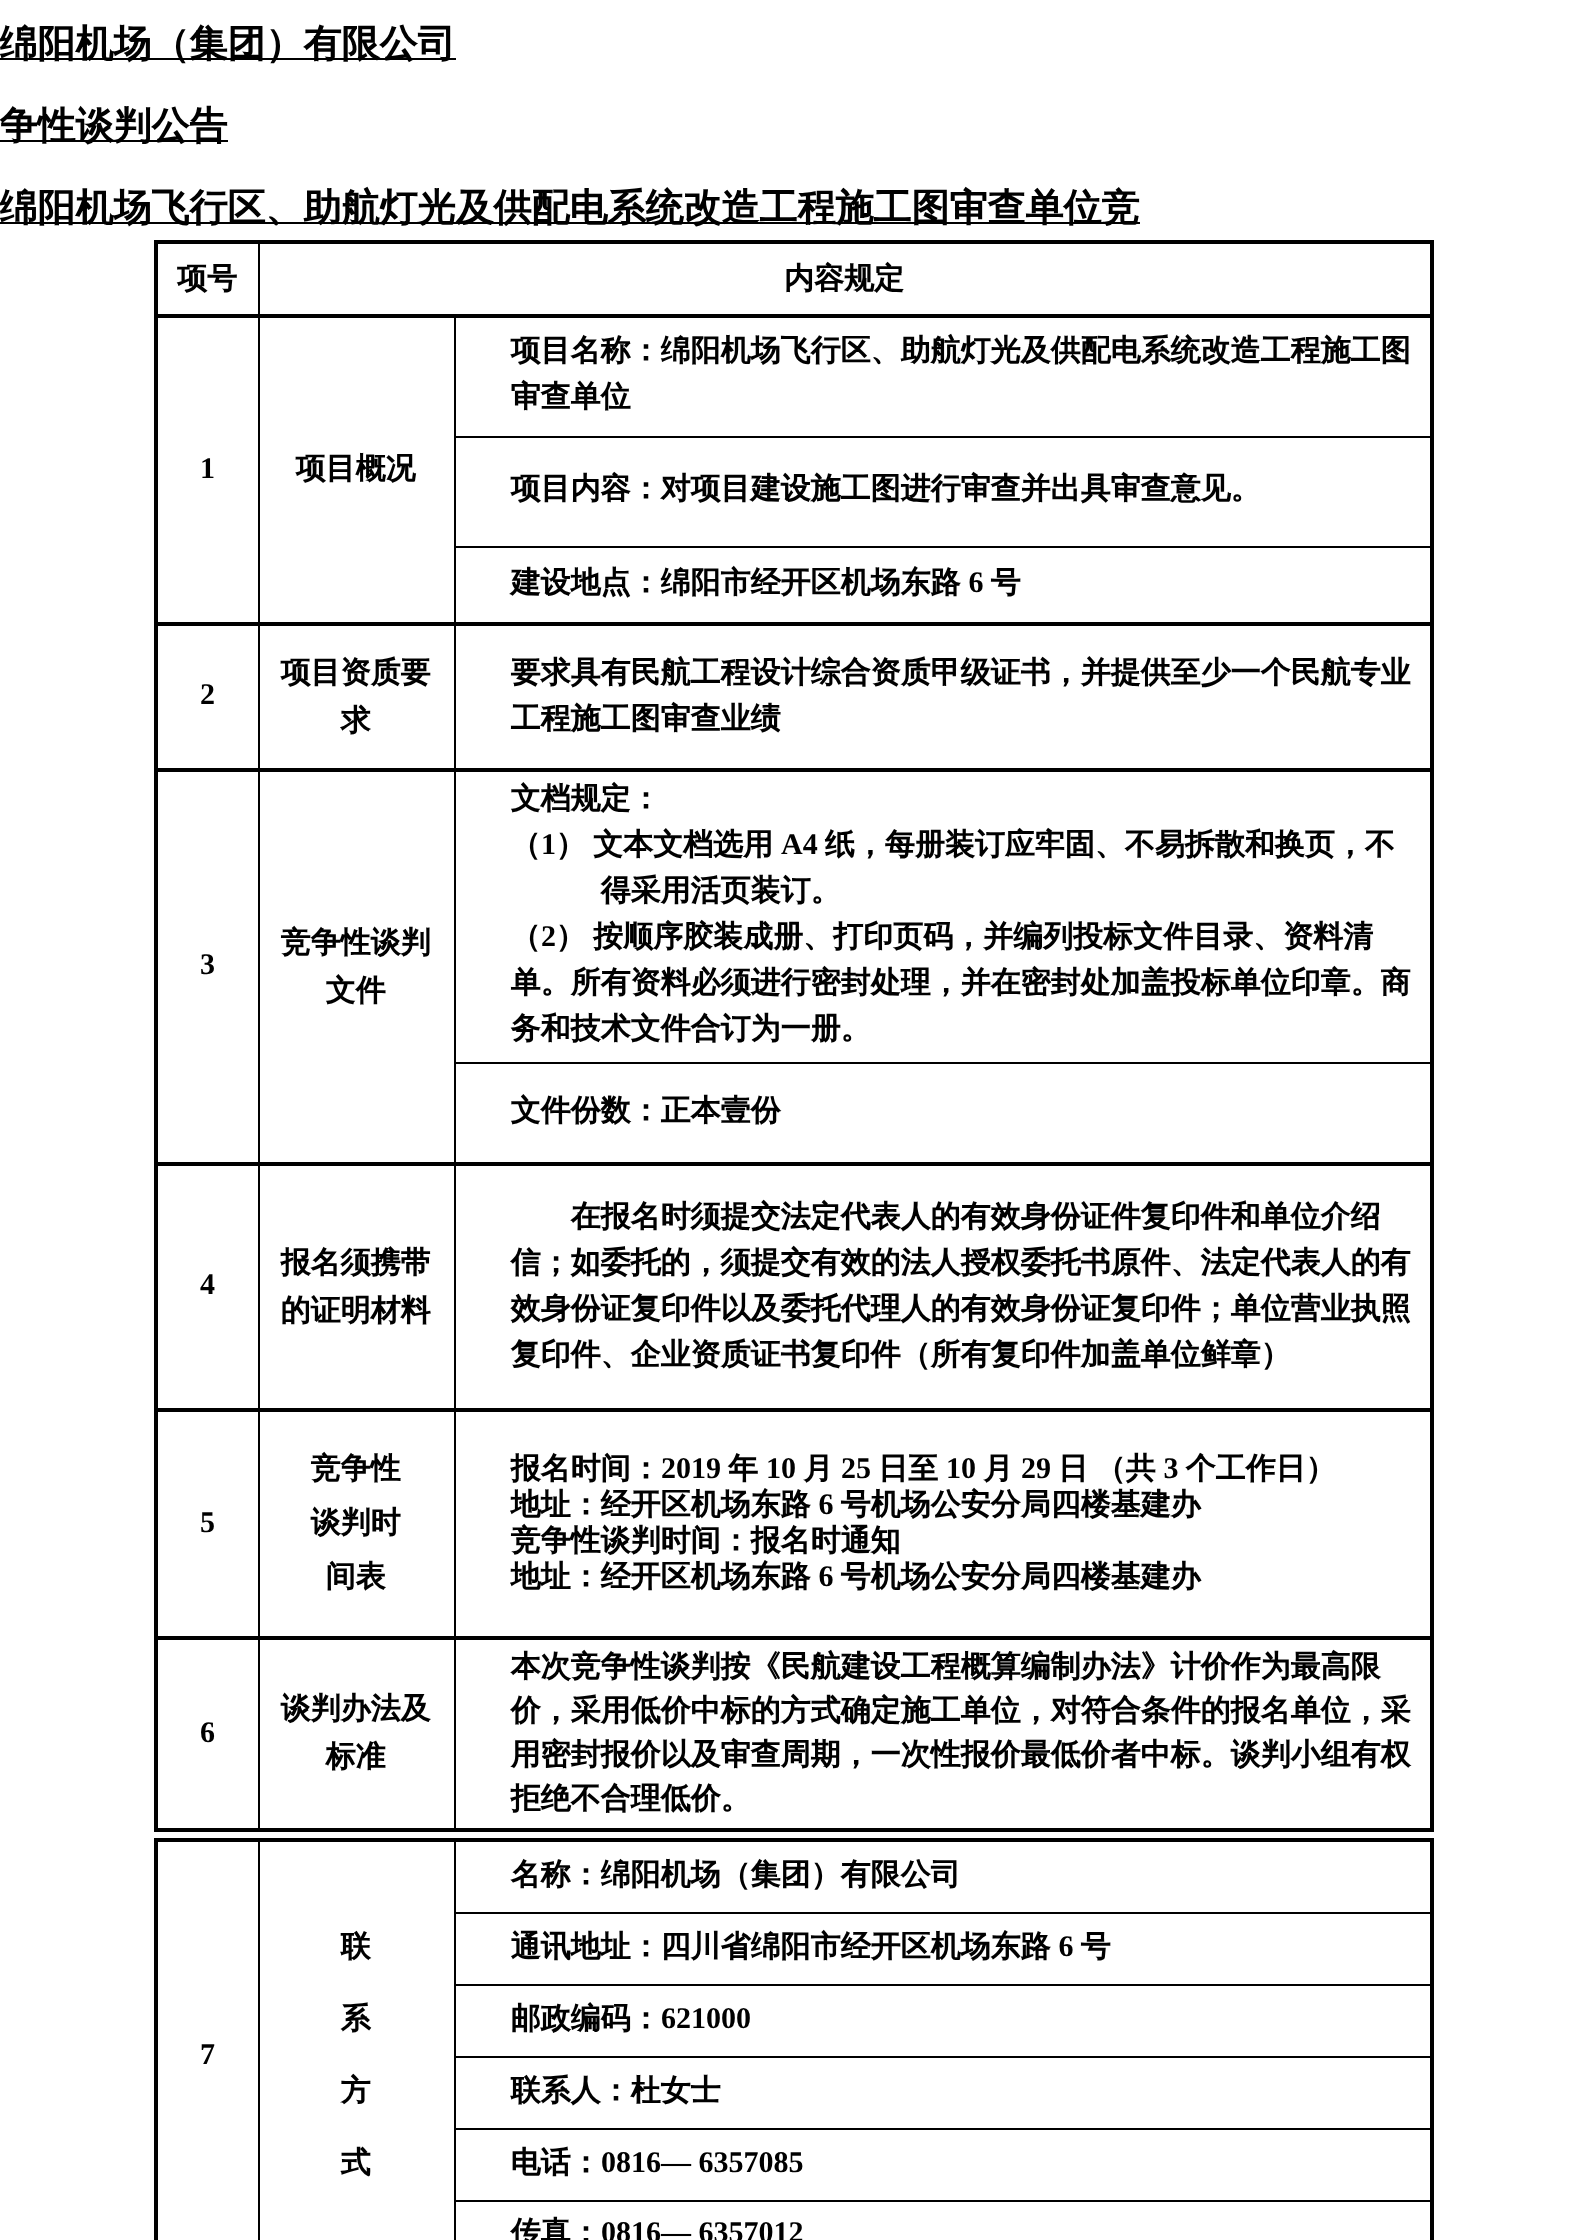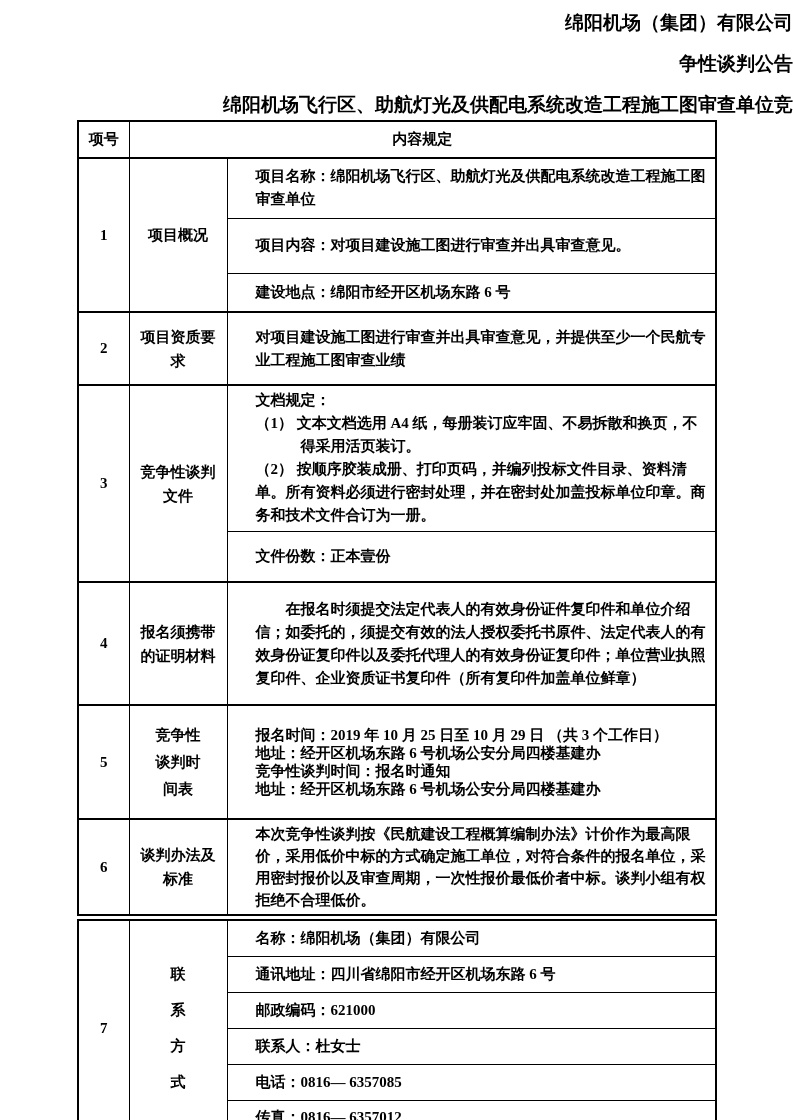--- a/index.html
+++ b/index.html
@@ -10,21 +10,22 @@
     color: #000000;
     font-family: "Liberation Serif", "DejaVu Serif", serif;
     font-weight: bold;
     overflow: hidden;
   }
   
   .titles {
     width: 793px;
     padding-top: 2px;
     height: 116px;
-    text-align: right;
+    text-align: left;
+    text-decoration: underline;
   }
   .title-line {
     font-size: 19px;
     line-height: 41px;
     height: 41px;
     white-space: nowrap;
   }
   
   .doc-table {
     border-collapse: collapse;
@@ -109,21 +110,21 @@
       <tr class="r1-s1">
         <td class="content">项目内容：对项目建设施工图进行审查并出具审查意见。</td>
       </tr>
       <tr class="r1-s2">
         <td class="content">建设地点：绵阳市经开区机场东路 6 号</td>
       </tr>
       <tr class="r2-s0 major">
         <td rowspan="1" class="no">2</td>
         <td rowspan="1" class="label">项目资质要
 求</td>
-        <td class="content">对项目建设施工图进行审查并出具审查意见，并提供至少一个民航专业工程施工图审查业绩</td>
+        <td class="content">要求具有民航工程设计综合资质甲级证书，并提供至少一个民航专业工程施工图审查业绩</td>
       </tr>
       <tr class="r3-s0 major">
         <td rowspan="2" class="no">3</td>
         <td rowspan="2" class="label">竞争性谈判
 文件</td>
         <td class="content">文档规定：
 （1） 文本文档选用 A4 纸，每册装订应牢固、不易拆散和换页，不
 　　　得采用活页装订。
 （2） 按顺序胶装成册、打印页码，并编列投标文件目录、资料清单。所有资料必须进行密封处理，并在密封处加盖投标单位印章。商务和技术文件合订为一册。</td>
       </tr>

